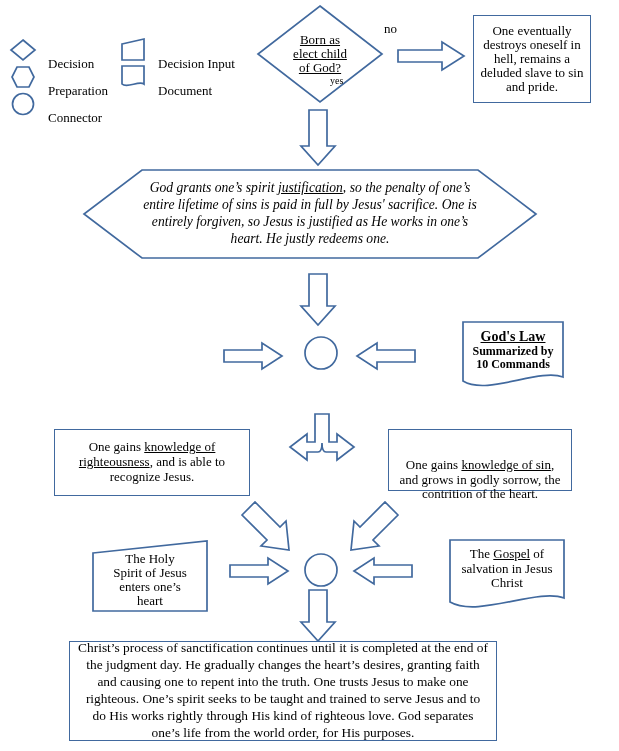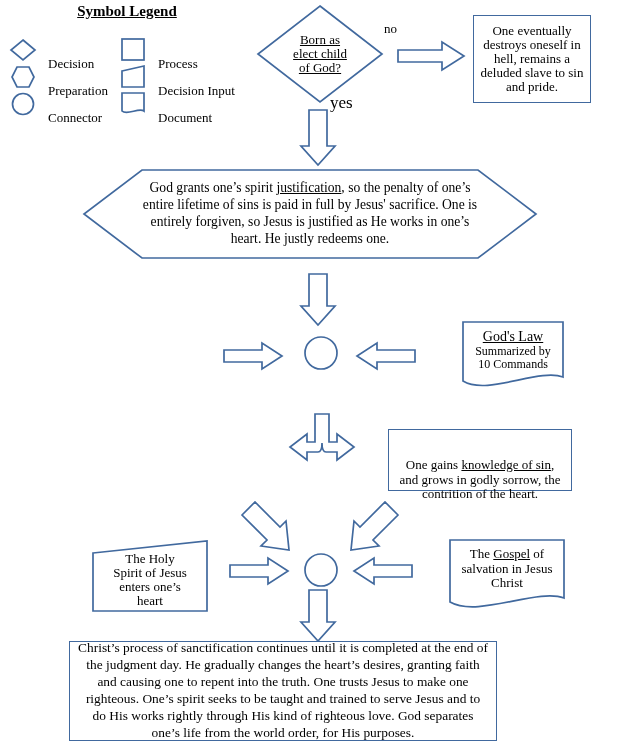--- a/index.html
+++ b/index.html
@@ -43,29 +43,28 @@
   .procbox{
     border:1.6px solid #41699e;
     box-sizing:border-box;
     background:#fff;
   }
 
   svg{display:block;overflow:visible;}
   .stroke{fill:none;stroke:#41699e;stroke-width:1.7;}
   .strokeW{fill:#ffffff;stroke:#41699e;stroke-width:1.7;}
 
-  #yes-label{left:330px;top:93px;font-size:17px;}
+  #yes-label{left:330px;top:75px;font-size:10px;}
   #no-label{left:384px;top:21px;font-size:13px;}
 </style>
 </head>
 <body>
 
 <div id="canvas">
 
-  <div class="abs" id="legend-title">Symbol Legend</div>
 
   <div class="abs" id="legend-col-left">
 
     <div class="legend-row">
       <span class="legend-sym">
         <svg width="26" height="22" viewBox="0 0 26 22">
             <polygon class="stroke" points="13,1 25,11 13,21 1,11"></polygon>
           </svg>
       </span>
       <span class="legend-label">Decision</span>
@@ -85,28 +84,20 @@
         <svg width="24" height="24" viewBox="0 0 24 24">
             <circle class="stroke" cx="12" cy="12" r="10.5"></circle>
           </svg>
       </span>
       <span class="legend-label">Connector</span>
     </div>
   </div>
 
   <div class="abs" id="legend-col-right">
 
-    <div class="legend-row">
-      <span class="legend-sym">
-        <svg width="24" height="23" viewBox="0 0 24 23">
-            <rect class="stroke" x="1" y="1" width="22" height="21"></rect>
-          </svg>
-      </span>
-      <span class="legend-label">Process</span>
-    </div>
 
     <div class="legend-row">
       <span class="legend-sym">
         <svg width="24" height="23" viewBox="0 0 24 23">
             <polygon class="stroke" points="1,6 23,1 23,22 1,22"></polygon>
           </svg>
       </span>
       <span class="legend-label">Decision Input</span>
     </div>
 
@@ -149,21 +140,21 @@
   <div class="abs" style="left:300px;top:108px;">
     <svg width="40" height="60" viewBox="0 0 40 60">
       <polygon class="strokeW" points="9,2 27,2 27,38 35,38 18,57 1,38 9,38"></polygon>
     </svg>
   </div>
 
   <div class="abs" style="left:82px;top:168px;width:456px;height:92px;">
     <svg width="456" height="92" viewBox="0 0 456 92">
       <polygon class="strokeW" points="60,2 396,2 454,46 396,90 60,90 2,46"></polygon>
     </svg>
-    <div class="shape-text" style="font-size:13.6px;padding:0 60px;">
+    <div class="shape-text" style="font-size:13.6px;padding:0 60px;font-style:italic;">
       <div style="line-height:1.25;">
         <span>God grants one’s spirit </span><span class="u">justification</span><span>, so the penalty of one’s entire lifetime of sins is paid in full by Jesus' sacrifice. One is entirely forgiven, so Jesus is justified as He works in one’s heart. He justly redeems one.</span>
       </div>
     </div>
   </div>
 
   <div class="abs" style="left:300px;top:272px;">
     <svg width="40" height="56" viewBox="0 0 40 56">
       <polygon class="strokeW" points="9,2 27,2 27,34 35,34 18,53 1,34 9,34"></polygon>
     </svg>
@@ -185,35 +176,42 @@
   <div class="abs" style="left:355px;top:341px;">
     <svg width="62" height="30" viewBox="0 0 62 30">
       <polygon class="strokeW" points="60,9 22,9 22,2 2,15 22,28 22,21 60,21"></polygon>
     </svg>
   </div>
 
   <div class="abs" style="left:461px;top:320px;width:104px;height:72px;">
     <svg width="104" height="72" viewBox="0 0 104 72">
       <path class="strokeW" d="M2,2 L102,2 L102,57 C78,48 26,76 2,61 Z"></path>
     </svg>
-    <div class="shape-text" style="padding-bottom:12px;">
+    <div class="shape-text" style="padding-bottom:12px;font-weight:bold;">
       <div>
         <div class="u" style="font-size:14px;">God's Law</div>
         <div style="font-size:12px;">Summarized by</div>
         <div style="font-size:12px;">10 Commands</div>
       </div>
     </div>
   </div>
 
   <div class="abs" style="left:288px;top:412px;">
     <svg width="68" height="62" viewBox="0 0 68 62">
       <path class="strokeW" d="M27,2 L41,2 L41,30 L49,30 L49,22 L66,35 L49,48 L49,40 L38,40 C34,40 34,34 34,31 C34,34 34,40 30,40 L19,40 L19,48 L2,35 L19,22 L19,30 L27,30 Z"></path>
     </svg>
   </div>
 
+  <div class="abs procbox" style="left:54px;top:429px;width:196px;height:67px;">
+    <div class="shape-text label-small" style="padding:0 8px;">
+      <div style="line-height:1.15;">
+        <span>One gains </span><span class="u">knowledge of righteousness</span><span>, and is able to recognize Jesus.</span>
+      </div>
+    </div>
+  </div>
 
   <div class="abs procbox" style="left:388px;top:429px;width:184px;height:62px;">
     <div class="shape-text label-small" style="padding:0 6px;margin-top:20px;">
       <div style="line-height:1.15;">
         <span>One gains </span><span class="u">knowledge of sin</span><span>, and grows in godly sorrow, the contrition of the heart.</span>
       </div>
     </div>
   </div>
 
   <div class="abs" style="left:240px;top:500px;">

